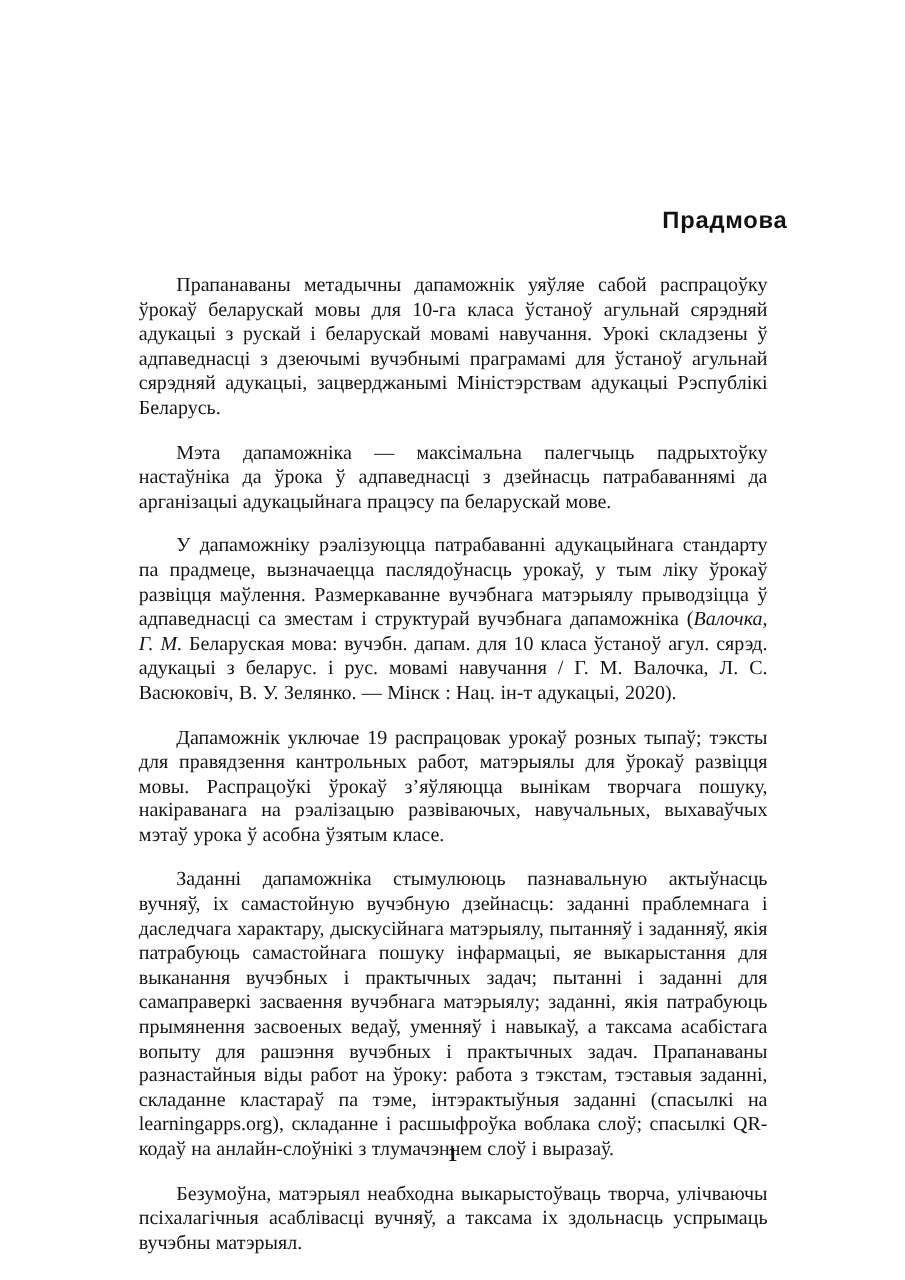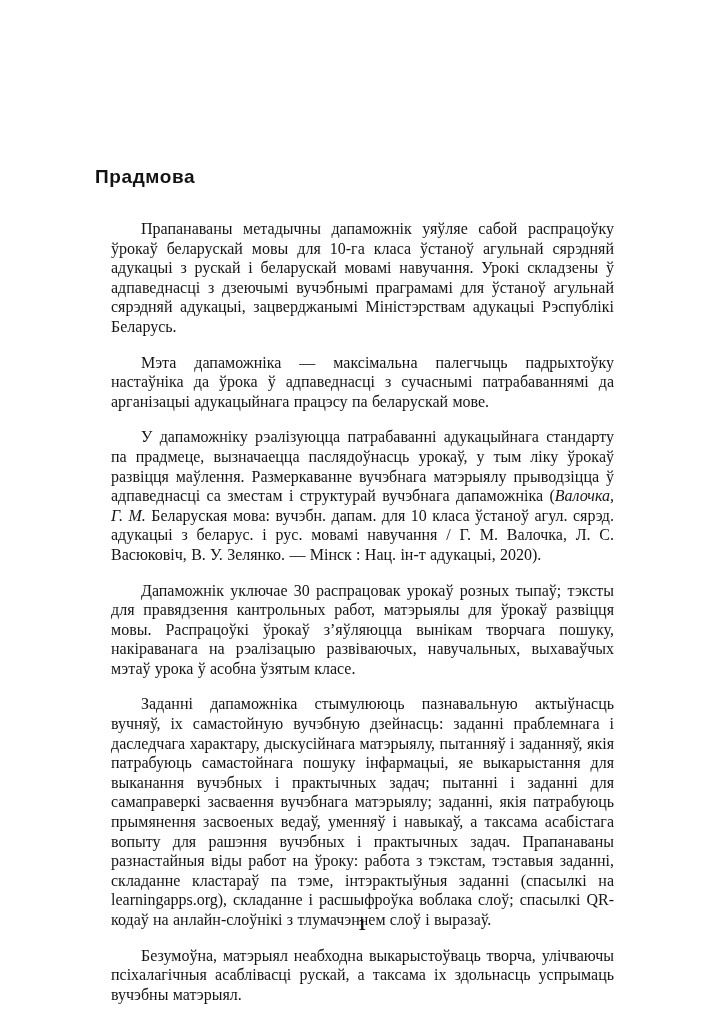--- a/index.html
+++ b/index.html
@@ -18,21 +18,21 @@
     position: relative;
     box-sizing: border-box;
     width: 724px;
     height: 1024px;
     padding: 166px 94px 0 95px;
     background: #ffffff;
     overflow: hidden;
   }
   .title {
     margin: 0 0 31px 0;
-    text-align: left;
+    text-align: right;
     font-family: "Liberation Sans", sans-serif;
     font-size: 19px;
     font-weight: bold;
     letter-spacing: 0.6px;
     color: #121212;
   }
   .body-text p.para {
     margin: 16px;
     font-size: 16px;
     line-height: 19.6px;
@@ -57,27 +57,27 @@
 <body>
 
 <div class="page">
 
   <h1 class="title">Прадмова</h1>
 
   <div class="body-text">
 
     <p class="para">Прапанаваны метадычны дапаможнік уяўляе сабой распрацоўку ўрокаў беларускай мовы для 10-га класа ўстаноў агульнай сярэдняй адукацыі з рускай і беларускай мовамі навучання. Урокі складзены ў адпаведнасці з дзеючымі вучэбнымі праграмамі для ўстаноў агульнай сярэдняй адукацыі, зацверджанымі Міністэрствам адукацыі Рэспублікі Беларусь.</p>
 
-    <p class="para">Мэта дапаможніка — максімальна палегчыць падрыхтоўку настаўніка да ўрока ў адпаведнасці з сучаснымі патрабаваннямі да арганізацыі адукацыйнага працэсу па беларускай мове.</p>
+    <p class="para">Мэта дапаможніка — максімальна палегчыць падрыхтоўку настаўніка да ўрока ў адпаведнасці з дзейнасць патрабаваннямі да арганізацыі адукацыйнага працэсу па беларускай мове.</p>
 
     <p class="para"><span>У дапаможніку рэалізуюцца патрабаванні адукацыйнага стандарту па прадмеце, вызначаецца паслядоўнасць урокаў, у тым ліку ўрокаў развіцця маўлення. Размеркаванне вучэбнага матэрыялу прыводзіцца ў адпаведнасці са зместам і структурай вучэбнага дапаможніка (</span><em>Валочка, Г. М.</em><span> Беларуская мова: вучэбн. дапам. для 10 класа ўстаноў агул. сярэд. адукацыі з беларус. і рус. мовамі навучання / Г. М. Валочка, Л. С. Васюковіч, В. У. Зелянко. — Мінск : Нац. ін-т адукацыі, 2020).</span></p>
 
-    <p class="para">Дапаможнік уключае 30 распрацовак урокаў розных тыпаў; тэксты для правядзення кантрольных работ, матэрыялы для ўрокаў развіцця мовы. Распрацоўкі ўрокаў з’яўляюцца вынікам творчага пошуку, накіраванага на рэалізацыю развіваючых, навучальных, выхаваўчых мэтаў урока ў асобна ўзятым класе.</p>
+    <p class="para">Дапаможнік уключае 19 распрацовак урокаў розных тыпаў; тэксты для правядзення кантрольных работ, матэрыялы для ўрокаў развіцця мовы. Распрацоўкі ўрокаў з’яўляюцца вынікам творчага пошуку, накіраванага на рэалізацыю развіваючых, навучальных, выхаваўчых мэтаў урока ў асобна ўзятым класе.</p>
 
     <p class="para">Заданні дапаможніка стымулююць пазнавальную актыўнасць вучняў, іх самастойную вучэбную дзейнасць: заданні праблемнага і даследчага характару, дыскусійнага матэрыялу, пытанняў і заданняў, якія патрабуюць самастойнага пошуку інфармацыі, яе выкарыстання для выканання вучэбных і практычных задач; пытанні і заданні для самаправеркі засваення вучэбнага матэрыялу; заданні, якія патрабуюць прымянення засвоеных ведаў, уменняў і навыкаў, а таксама асабістага вопыту для рашэння вучэбных і практычных задач. Прапанаваны разнастайныя віды работ на ўроку: работа з тэкстам, тэставыя заданні, складанне кластараў па тэме, інтэрактыўныя заданні (спасылкі на learningapps.org), складанне і расшыфроўка воблака слоў; спасылкі QR-кодаў на анлайн-слоўнікі з тлумачэннем слоў і выразаў.</p>
 
-    <p class="para">Безумоўна, матэрыял неабходна выкарыстоўваць творча, улічваючы псіхалагічныя асаблівасці рускай, а таксама іх здольнасць успрымаць вучэбны матэрыял.</p>
+    <p class="para">Безумоўна, матэрыял неабходна выкарыстоўваць творча, улічваючы псіхалагічныя асаблівасці вучняў, а таксама іх здольнасць успрымаць вучэбны матэрыял.</p>
 
   </div>
 
   <div class="page-number">1</div>
 
 </div>
 
 </body></html>

